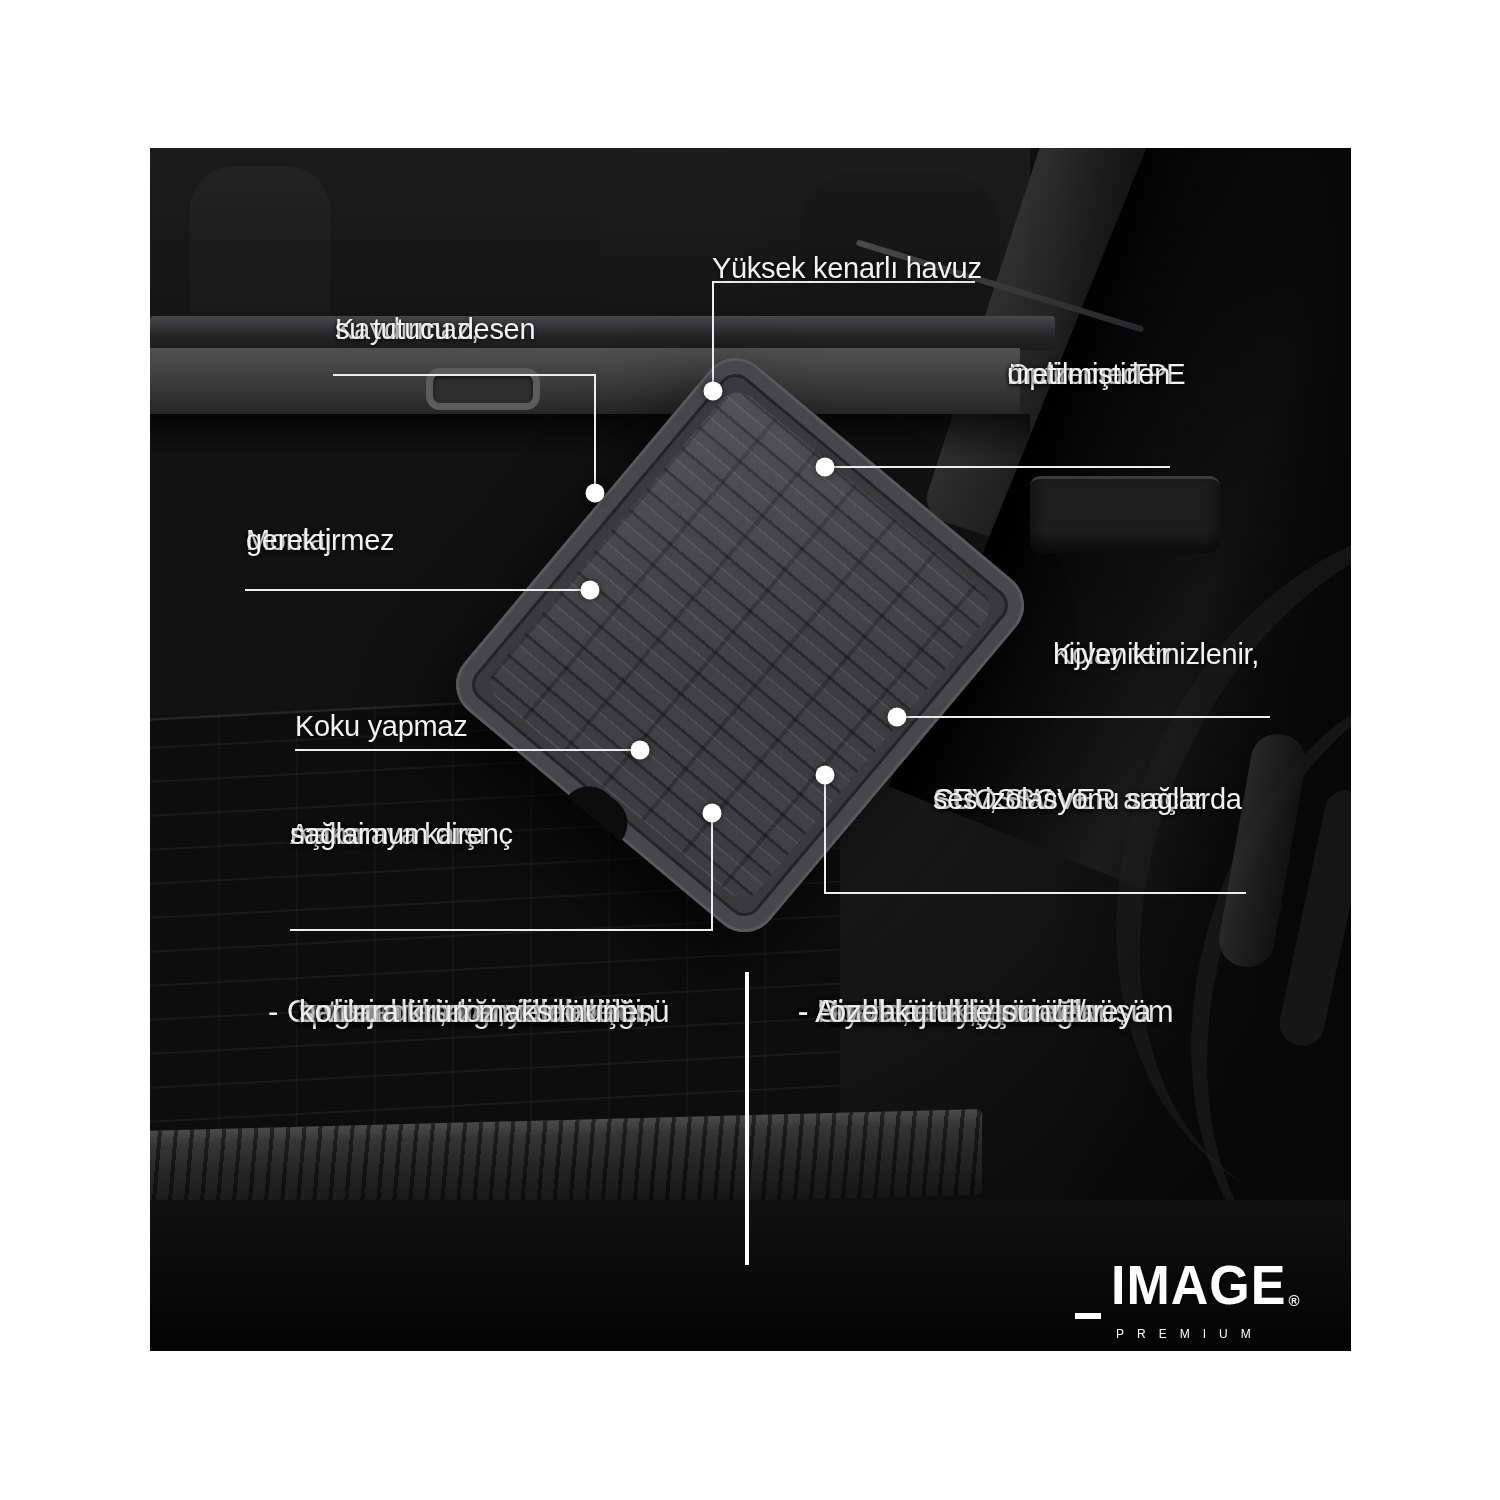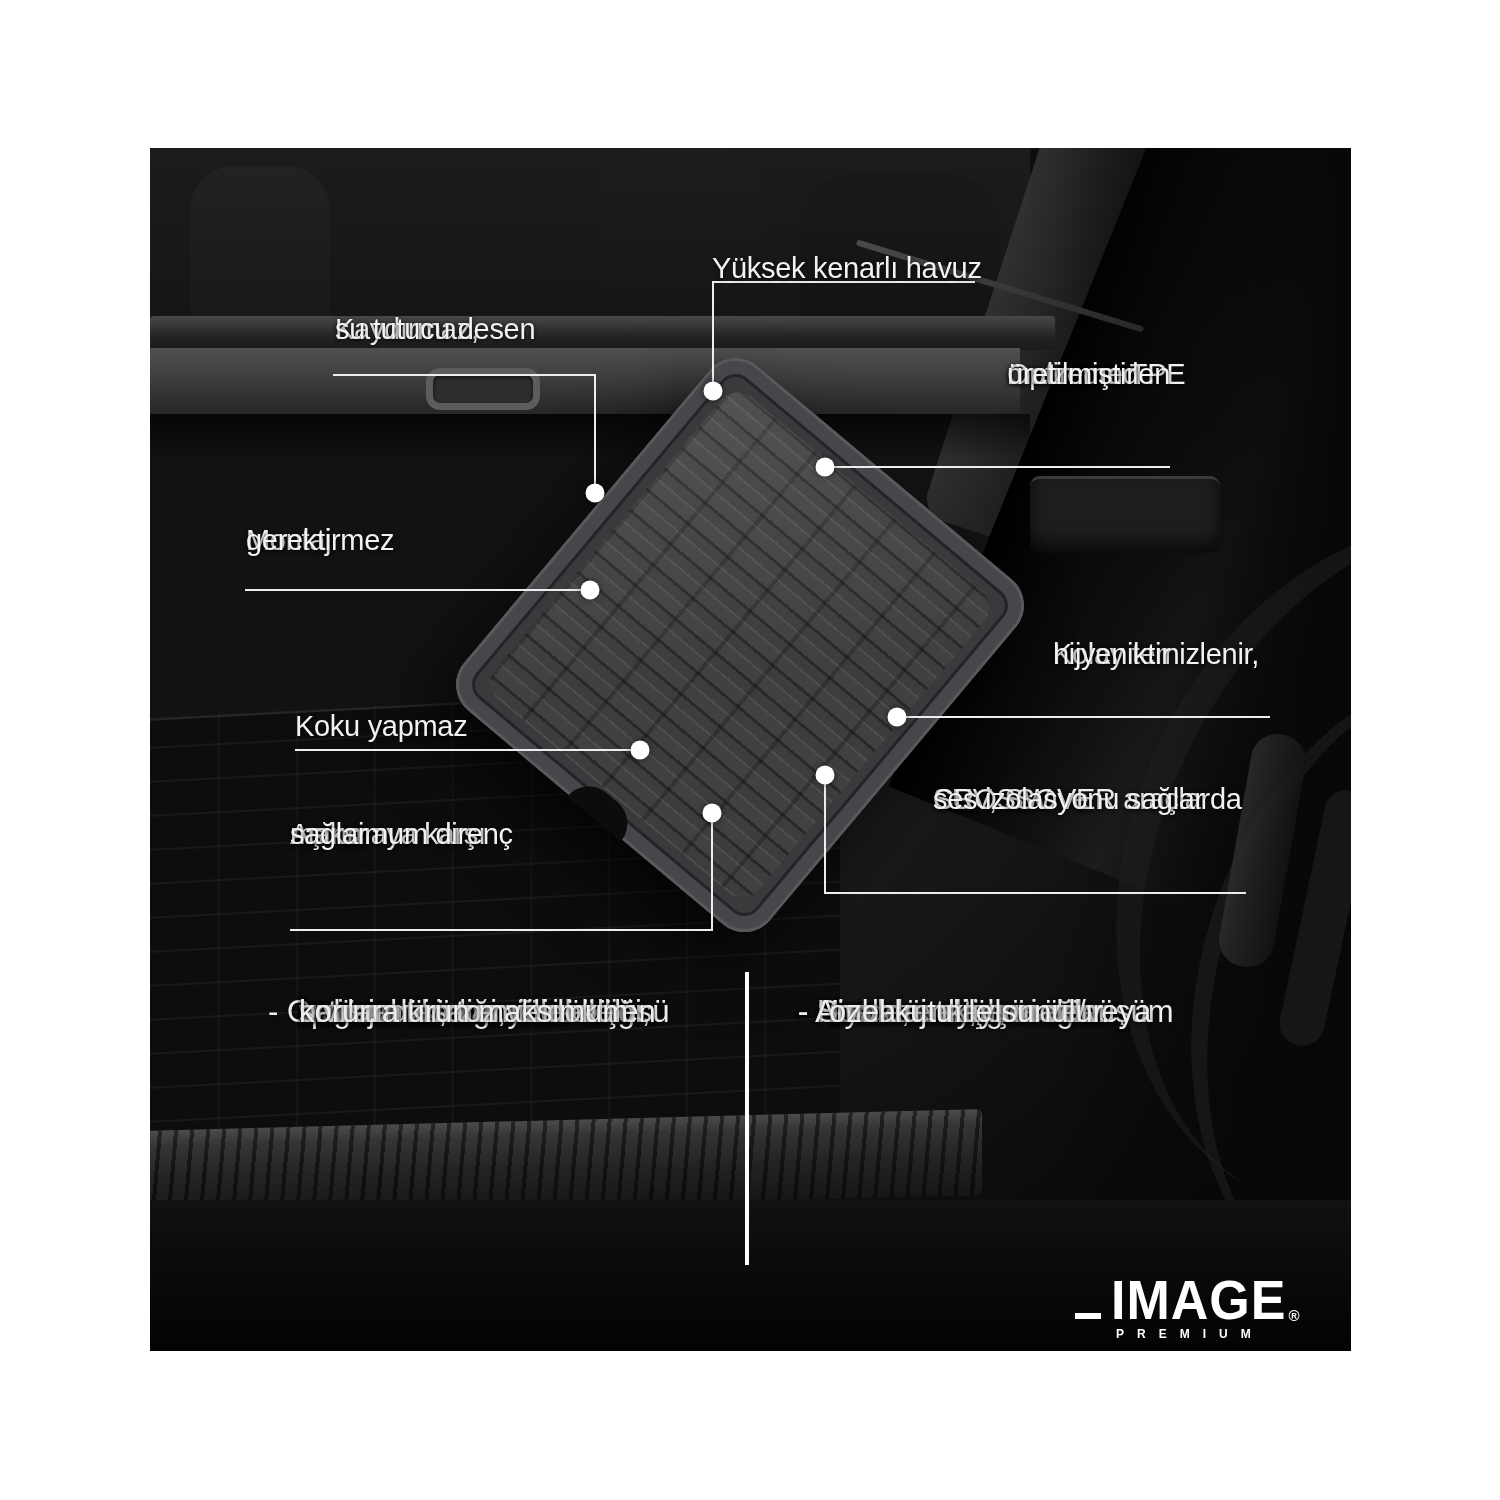--- a/index.html
+++ b/index.html
@@ -101,22 +101,22 @@
   .note-right{left:648px;top:845px;}
   .divider{left:595px;top:824px;width:4px;height:293px;background:#ffffff;z-index:20;}
   
   .logo{left:925px;top:1118px;width:270px;height:75px;z-index:20;display:flex;align-items:flex-end;}
   .logo-dash{position:static;width:26px;height:6px;background:#ffffff;margin:0 10px 22px 0;}
   .logo-main{position:static;display:flex;flex-direction:column;}
   .logo-row{position:static;display:flex;align-items:flex-end;}
   .logo-word{position:static;color:#ffffff;font-weight:800;font-size:52px;line-height:48px;
     letter-spacing:1px;transform:scaleY(1.08);}
   .logo-reg{position:static;color:#ffffff;font-size:15px;font-weight:700;margin:-4px 0 0 2px;}
-  .logo-sub{position:static;color:#ffffff;font-size:12px;font-weight:700;letter-spacing:13px;
-    margin-top:3px;padding-left:5px;}
+  .logo-sub{position:static;color:#ffffff;font-size:12px;font-weight:400;letter-spacing:13px;
+    margin-top:18px;padding-left:5px;}
 </style>
 </head>
 <body>
 
 <div class="canvas">
   <div class="photo">
 
     <div class="seatback"></div>
     <div class="headrest-a"></div>
     <div class="headrest-b"></div>

